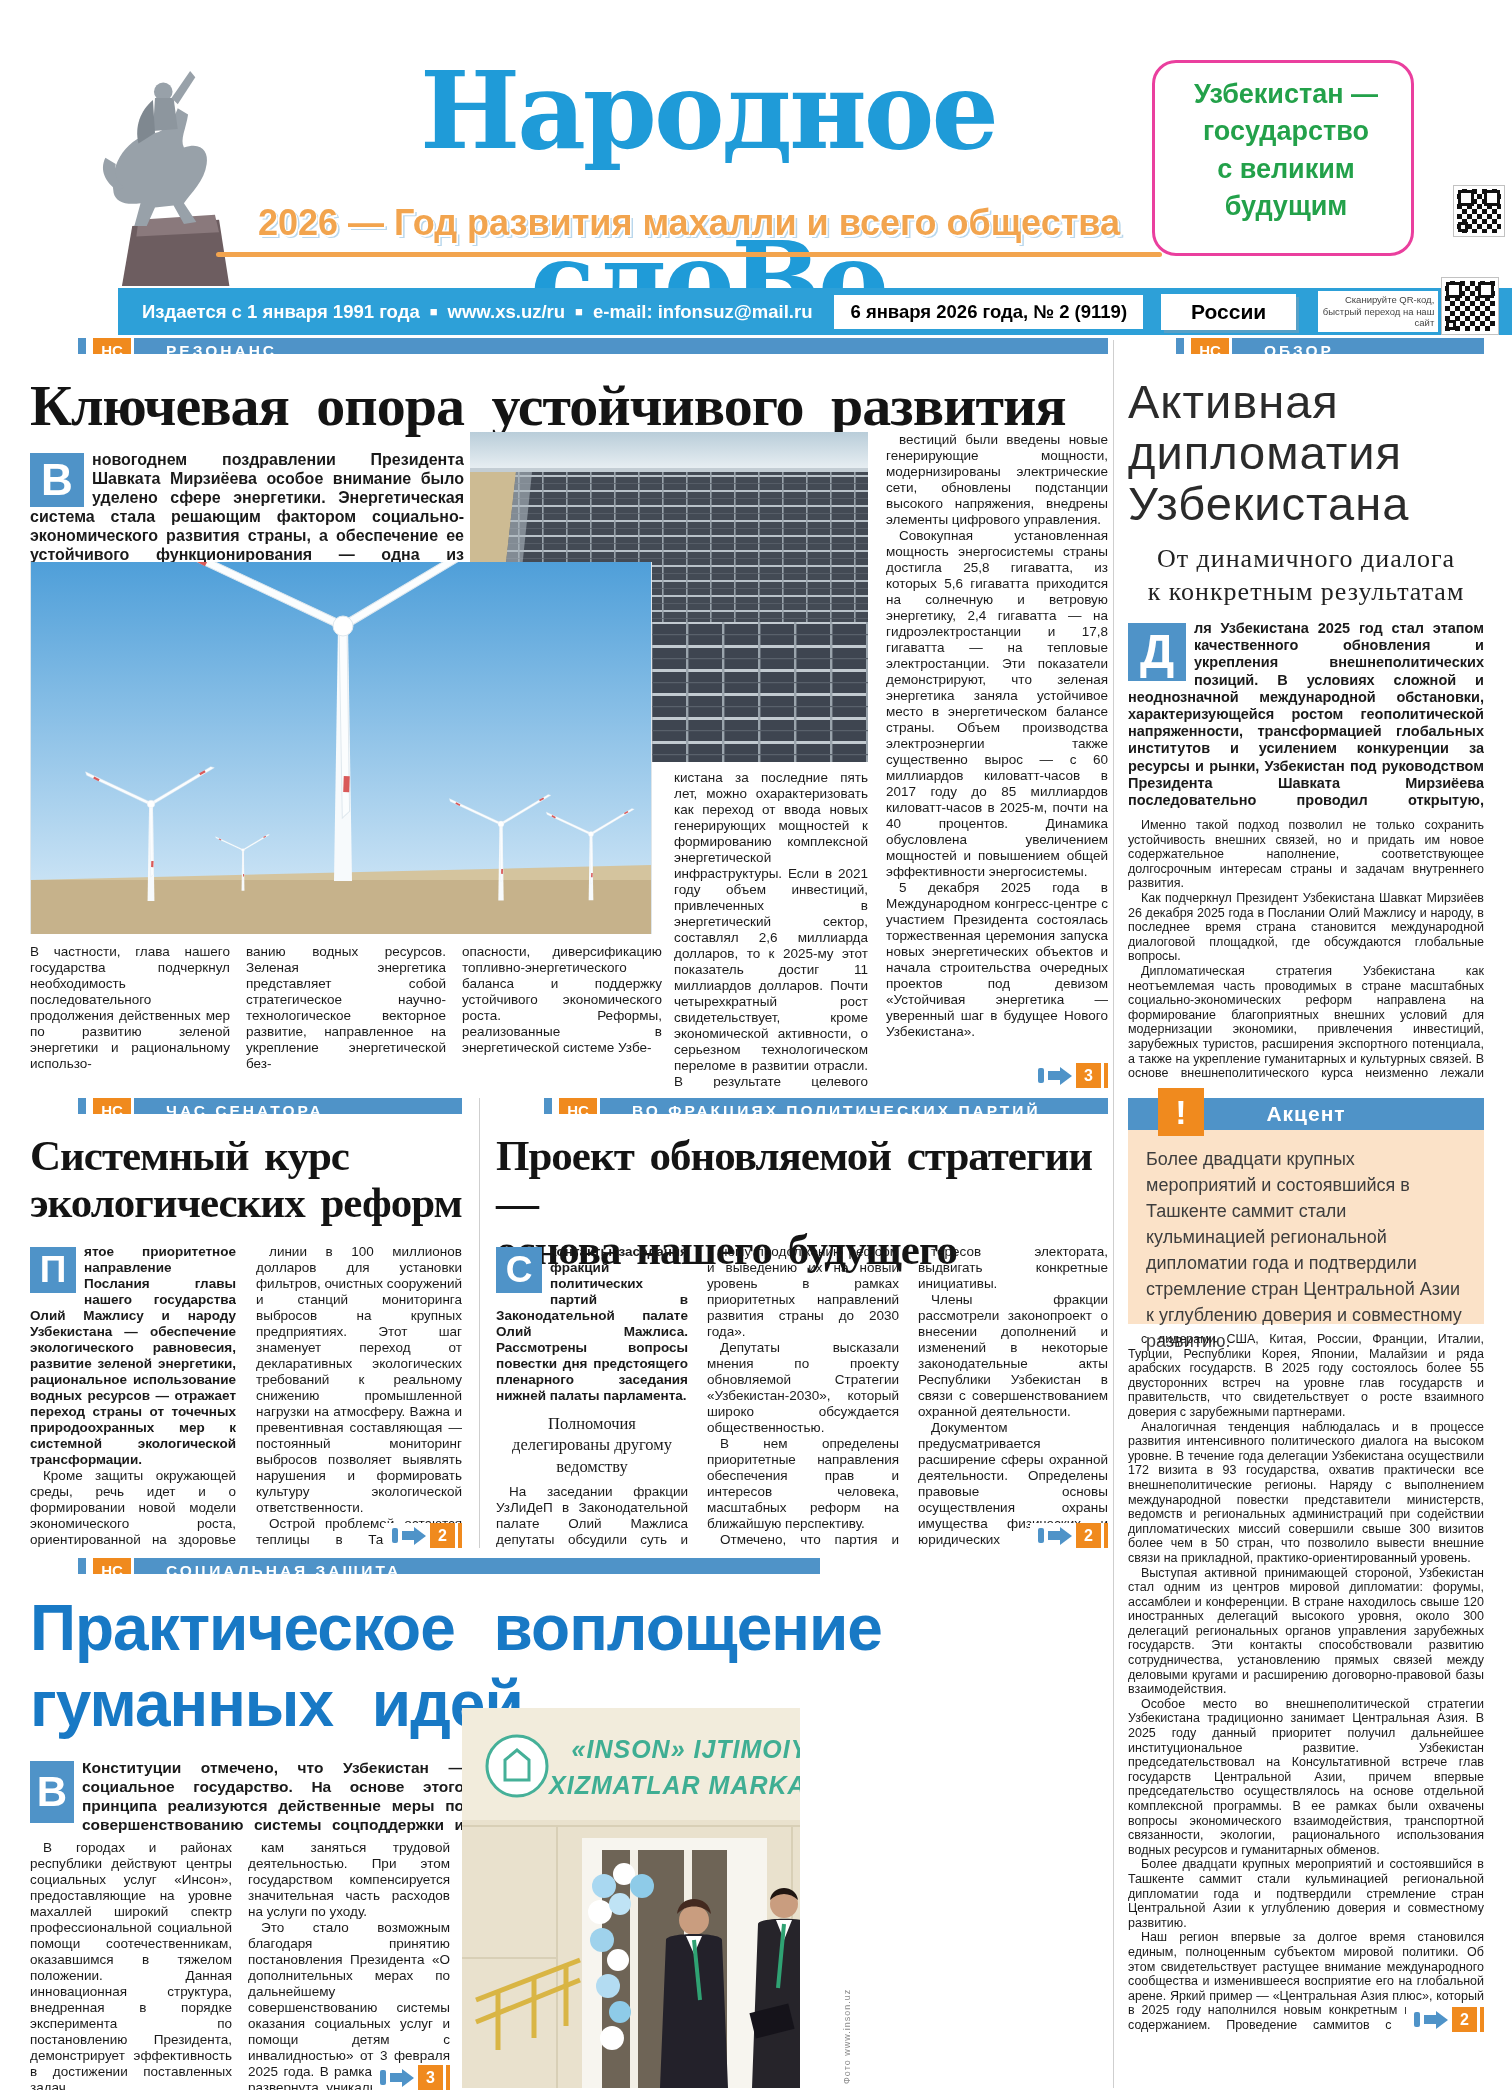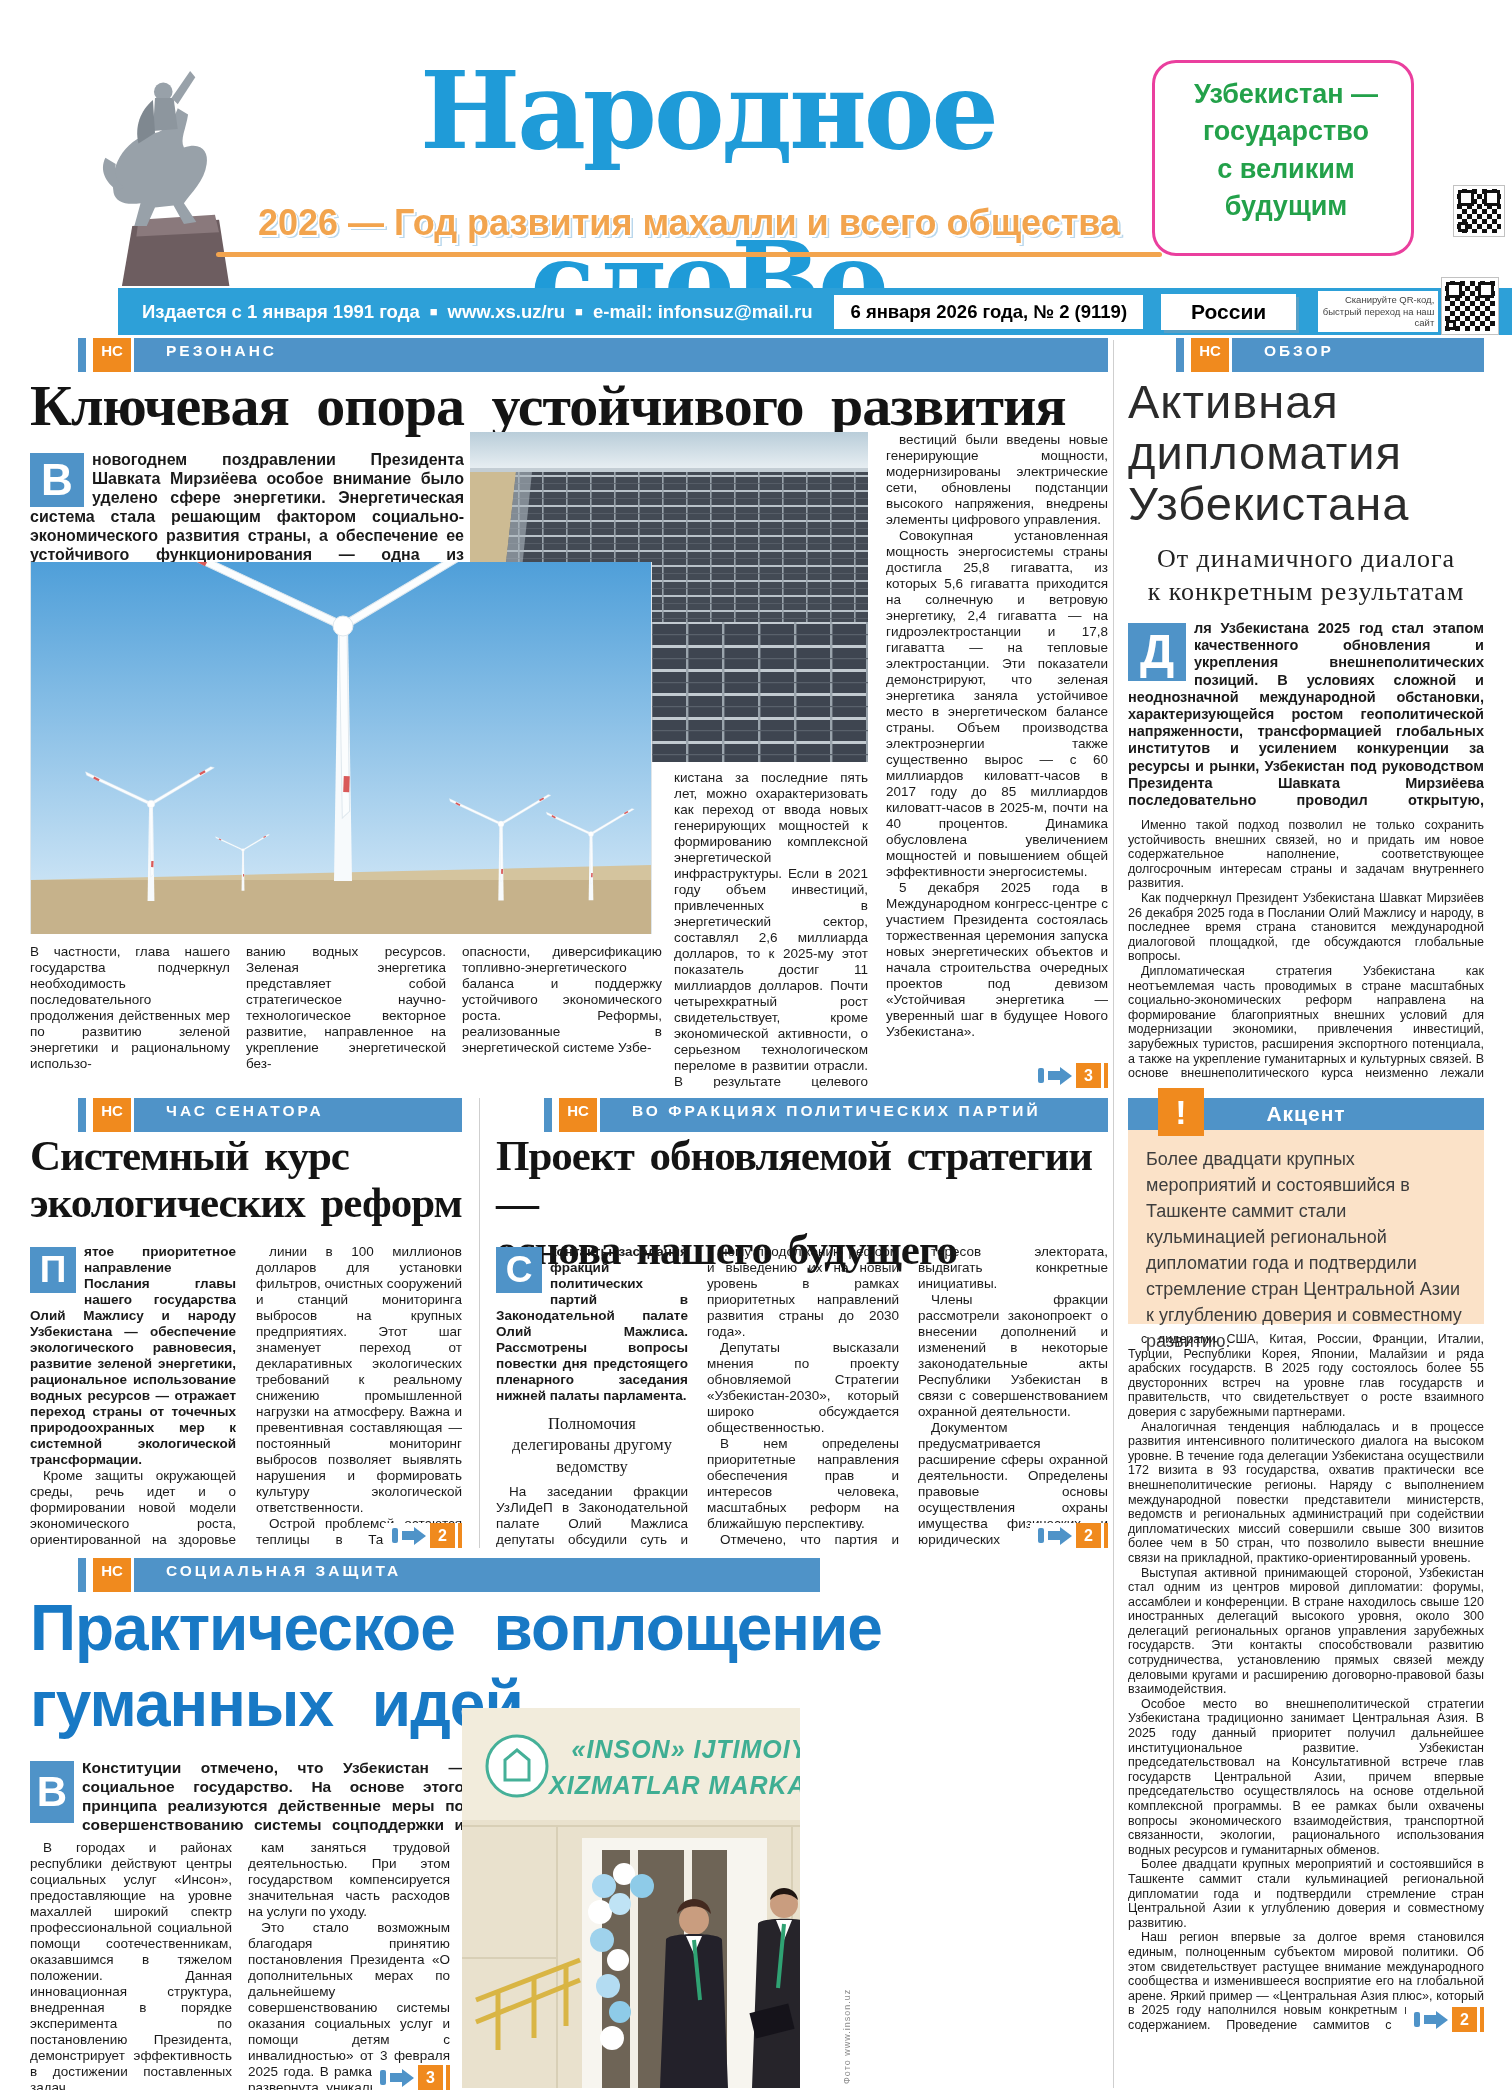--- a/index.html
+++ b/index.html
@@ -26,21 +26,21 @@
   .ib-text{color:#fff;font-weight:bold;font-size:18.5px;white-space:nowrap;}
   .ib-sq{color:#fff;font-size:13px;margin:0 10px;}
   .ib-date{background:#fff;color:#000;font-weight:bold;font-size:18.5px;padding:6px 16px;margin-left:22px;white-space:nowrap;}
   .ib-day{background:#fff;color:#000;font-weight:bold;font-size:21px;padding:6px 30px;margin-left:18px;
           box-shadow:3px 3px 0 rgba(120,160,185,.55);}
   .ib-hint{width:120px;font-size:9.5px;line-height:1.2;color:#444;text-align:right;margin-left:22px;background:#fff;
            padding:3px 4px;}
   .qr-main{width:56px;height:56px;transform:translateY(-6px);margin-left:4px;position:relative;}
 
   
-  .tagbar{display:flex;align-items:stretch;height:34px;padding-left:48px;}
+  .tagbar{display:flex;align-items:stretch;height:16px;padding-left:48px;}
   .tb-pipe{width:8px;background:#4f93c8;margin-right:7px;}
   .tb-ns{width:38px;background:#f08a1e;color:#fff;font-weight:bold;font-size:15px;line-height:26px;text-align:center;}
   .tb-label{flex:1;background:#4f93c8;color:#fff;font-weight:bold;font-size:15.5px;line-height:26px;
             letter-spacing:3px;padding-left:32px;margin-left:3px;white-space:nowrap;overflow:hidden;}
 
   
   .hl-serif{font-family:"Liberation Serif","DejaVu Serif",serif;font-weight:bold;color:#141414;white-space:pre-line;}
   .hl-main{font-size:58px;line-height:72px;word-spacing:14px;letter-spacing:-1px;}
   .hl-mid{font-size:43px;line-height:47px;word-spacing:6px;letter-spacing:-1px;}
   .hl-social{font-weight:bold;font-size:64px;line-height:76px;color:#1879c5;letter-spacing:-1px;

